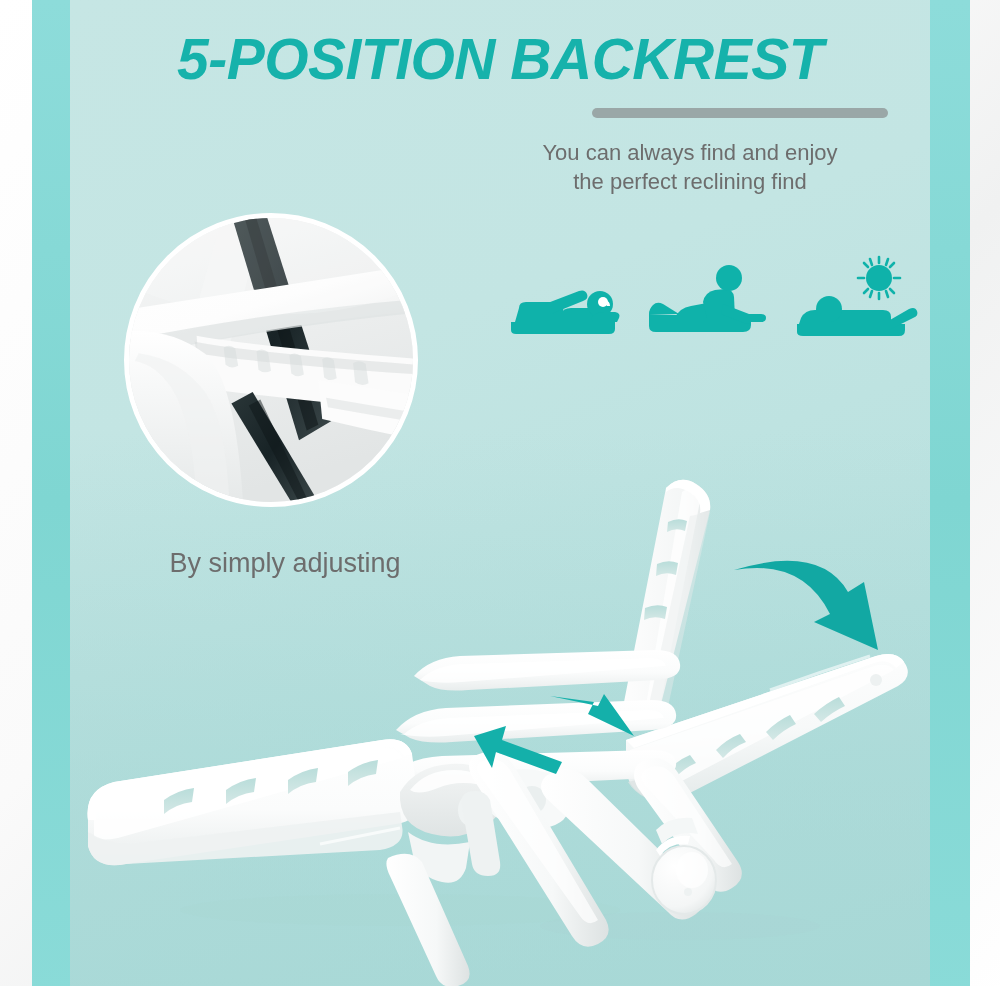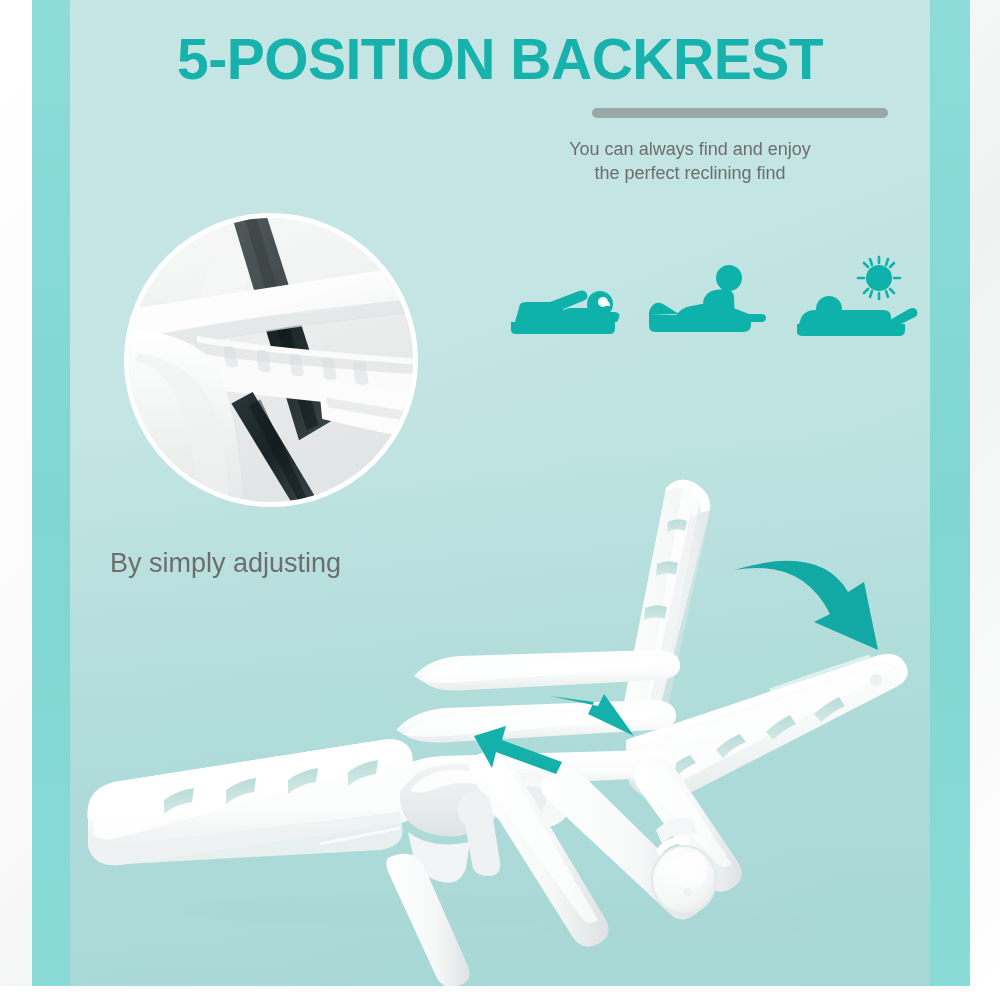--- a/index.html
+++ b/index.html
@@ -42,29 +42,30 @@
   }
 
   
   .title {
     position:absolute; left:70px; top:30px; width:860px;
     text-align:center;
     font-size:57px; font-weight:bold; letter-spacing:-0.5px;
     color:#16b2ab;
     line-height:1.05;
     white-space:nowrap;
+    font-style:italic;
   }
   .divider {
     position:absolute; left:592px; top:108px;
     width:296px; height:10px; border-radius:5px;
     background:#9aa7a7;
   }
   .subtitle {
     position:absolute; left:460px; top:138px; width:460px;
-    text-align:center; font-size:18px; color:#6d6d6d;
+    text-align:center; font-size:22px; color:#6d6d6d;
     line-height:1.32; font-weight:400;
   }
 
   
   .pictos { position:absolute; left:505px; top:252px; width:415px; height:105px; }
   .picto  { position:absolute; top:0; width:135px; height:105px; }
   .picto.p1 { left:0; }
   .picto.p2 { left:140px; }
   .picto.p3 { left:282px; }
 
@@ -73,21 +74,21 @@
     position:absolute; left:124px; top:213px; width:294px; height:294px;
     border-radius:50%;
     border:5px solid #ffffff;
     overflow:hidden;
     background:#f2f3f3;
   }
   .circle-photo { position:absolute; inset:0; }
 
   .circle-caption {
     position:absolute; left:110px; top:546px; width:350px;
-    text-align:left; font-size:27px; color:#6d6d6d; line-height:1.3;
+    text-align:center; font-size:27px; color:#6d6d6d; line-height:1.3;
   }
 
   
   .chair { position:absolute; left:70px; top:440px; width:860px; height:546px; }
 
   
   .arrow-curve { position:absolute; left:726px; top:548px; width:165px; height:110px; }
   .arrow-small-a { position:absolute; left:548px; top:692px; width:90px; height:48px; }
   .arrow-small-b { position:absolute; left:472px; top:724px; width:92px; height:52px; }
 </style>

